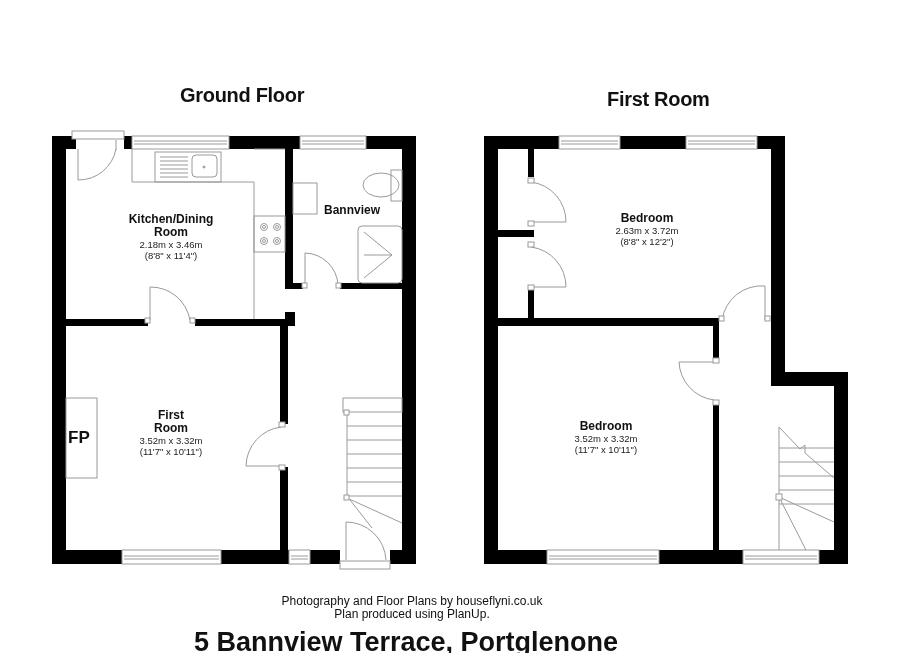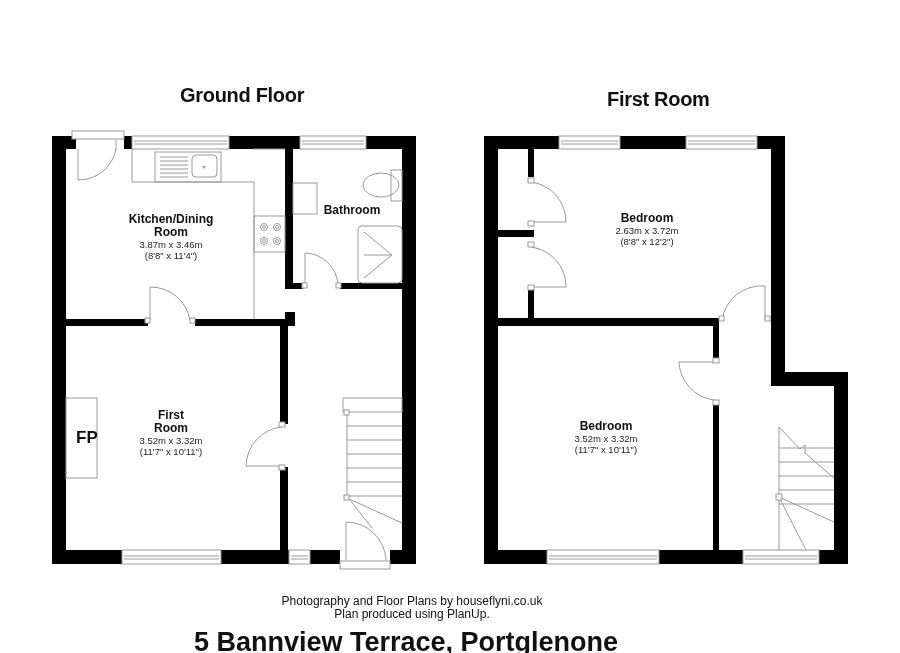--- a/index.html
+++ b/index.html
@@ -218,33 +218,33 @@
       <line x1="779" y1="497" x2="834" y2="522"></line>
       <line x1="779" y1="497" x2="806" y2="550"></line>
       <rect x="776" y="494" width="6" height="6" fill="#fff"></rect>
     </g>
   </g>
 </svg>
 
 <div class="room-label" style="left:171px; top:213px;">
   <span class="room-name">Kitchen/Dining</span>
   <span class="room-name">Room</span>
-  <span class="room-dim">3.87m x 3.46m</span>
+  <span class="room-dim">2.18m x 3.46m</span>
   <span class="room-dim">(8'8" x 11'4")</span>
 </div>
 <div class="room-label" style="left:352px; top:204px;">
-  <span class="room-name">Bathroom</span>
+  <span class="room-name">Bannview</span>
 </div>
 <div class="room-label" style="left:171px; top:409px;">
   <span class="room-name">First</span>
   <span class="room-name">Room</span>
   <span class="room-dim">3.52m x 3.32m</span>
   <span class="room-dim">(11'7" x 10'11")</span>
 </div>
-<div class="fp-label" style="left:76px; top:428px;">FP</div>
+<div class="fp-label" style="left:68px; top:428px;">FP</div>
 
 <div class="room-label" style="left:647px; top:212px;">
   <span class="room-name">Bedroom</span>
   <span class="room-dim">2.63m x 3.72m</span>
   <span class="room-dim">(8'8" x 12'2")</span>
 </div>
 <div class="room-label" style="left:606px; top:420px;">
   <span class="room-name">Bedroom</span>
   <span class="room-dim">3.52m x 3.32m</span>
   <span class="room-dim">(11'7" x 10'11")</span>

